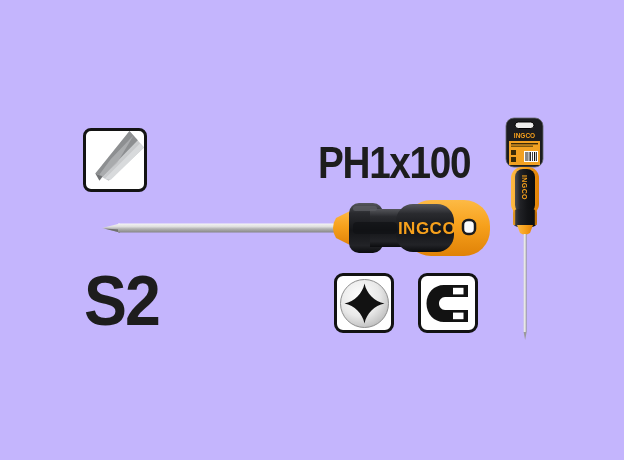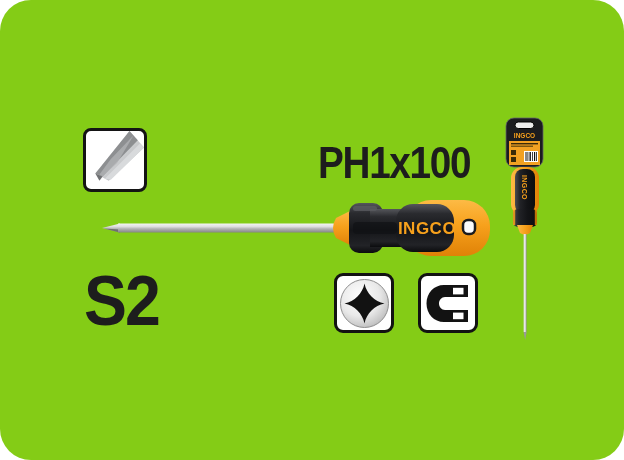--- a/index.html
+++ b/index.html
@@ -1,18 +1,18 @@
 <!DOCTYPE html>
 <html><head>
 <meta charset="utf-8">
 <style>
   html,body{margin:0;padding:0;background:#fff;}
   #stage{
-    position:relative;width:624px;height:460px;background:#84cc16;
-    overflow:hidden;font-family:"Liberation Sans",sans-serif;border-radius:31px;
+    position:relative;width:624px;height:460px;background:#c4b5fd;
+    overflow:hidden;font-family:"Liberation Sans",sans-serif;
   }
   .abs{position:absolute;}
   .big-label{
     color:#1d1d1d;font-weight:bold;line-height:1;white-space:nowrap;
     transform-origin:left top;
   }
   #model-label{left:318px;top:141px;font-size:44px;letter-spacing:-1.5px;transform:scaleX(.88);}
   #steel-label{left:84px;top:266px;font-size:70px;letter-spacing:-2px;transform:scaleX(.92);}
   .frame{
     left:83px;top:128px;width:64px;height:64px;box-sizing:border-box;

